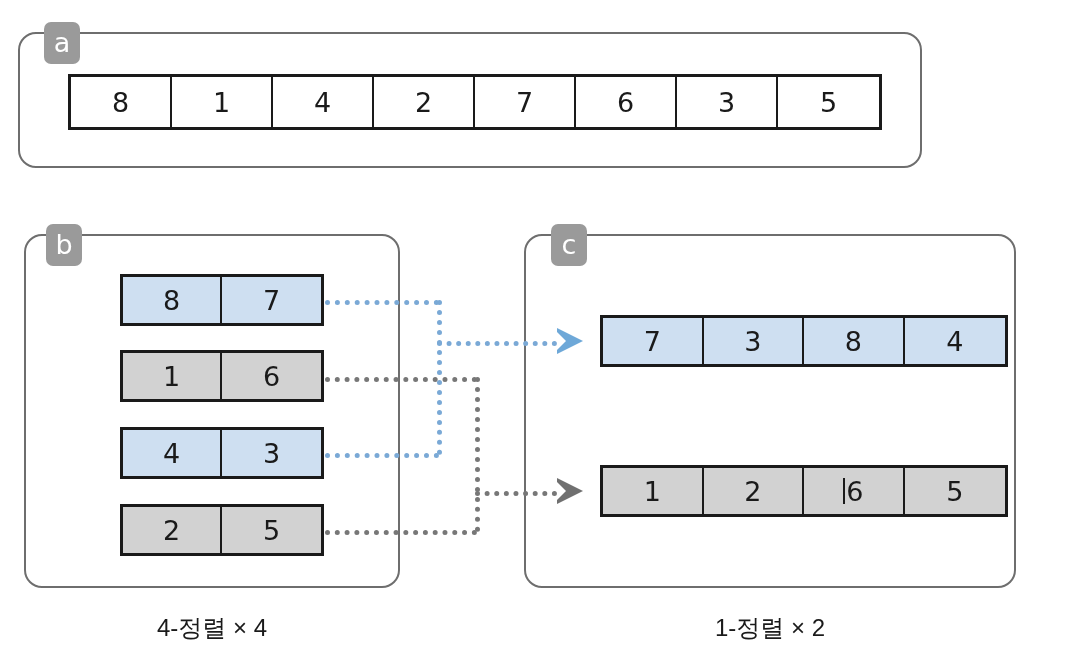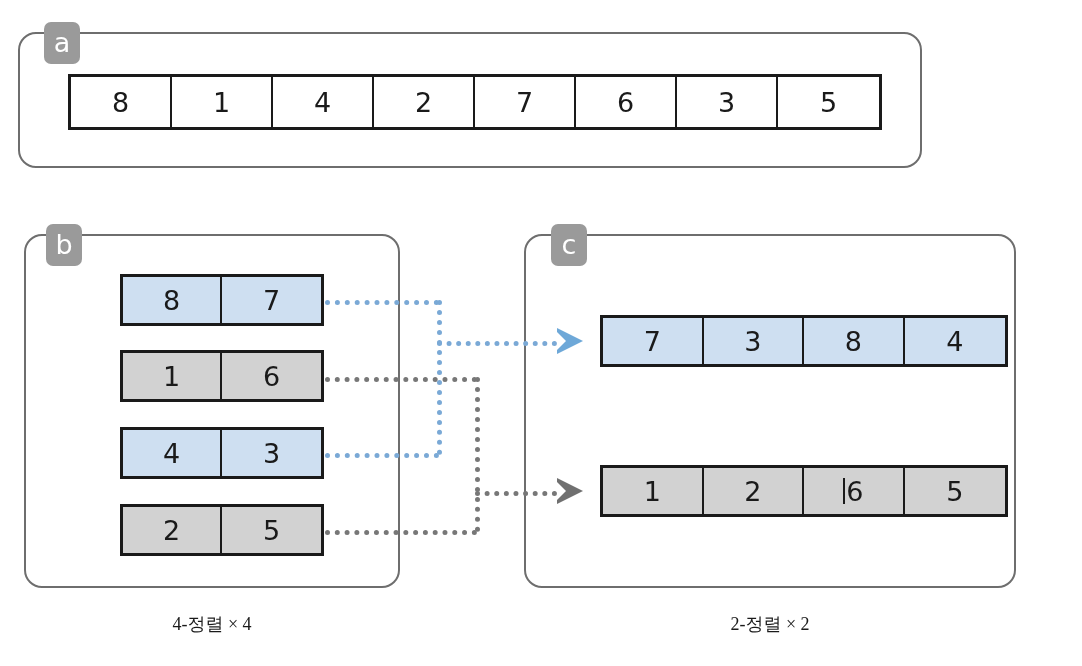--- a/index.html
+++ b/index.html
@@ -129,24 +129,24 @@
     width: 0; height: 0;
     border-top: 9px solid transparent;
     border-bottom: 9px solid transparent;
     border-left: 9px solid #ffffff;
     z-index: 4;
   }
 
   
   .caption {
     position: absolute;
-    font-size: 18px;
+    font-size: 24px;
     color: #1a1a1a;
     text-align: center;
-    font-family: Liberation Serif, serif;
+    font-family: Liberation Sans, sans-serif;
     white-space: nowrap;
   }
   #caption-b { left: 24px;  top: 612px; width: 376px; }
   #caption-c { left: 524px; top: 612px; width: 492px; }
 </style>
 </head>
 <body>
 
 <div class="panel" id="panel-a"></div>
 <div class="badge" id="badge-a">a</div>
@@ -215,13 +215,13 @@
 
 <div class="conn-v gray" style="left:475px; top:377px; height:155px;"></div>
 
 <div class="conn-h gray" style="left:325px; top:530px; width:152px;"></div>
 
 <div class="conn-h gray" style="left:475px; top:491px; width:82px;"></div>
 <div class="arrow gray" style="left:557px; top:478px;"></div>
 <div class="arrow-notch" style="left:557px; top:482px;"></div>
 
 <div class="caption" id="caption-b">4-정렬 × 4</div>
-<div class="caption" id="caption-c">2-정렬 × 2</div>
+<div class="caption" id="caption-c">1-정렬 × 2</div>
 
 </body></html>

